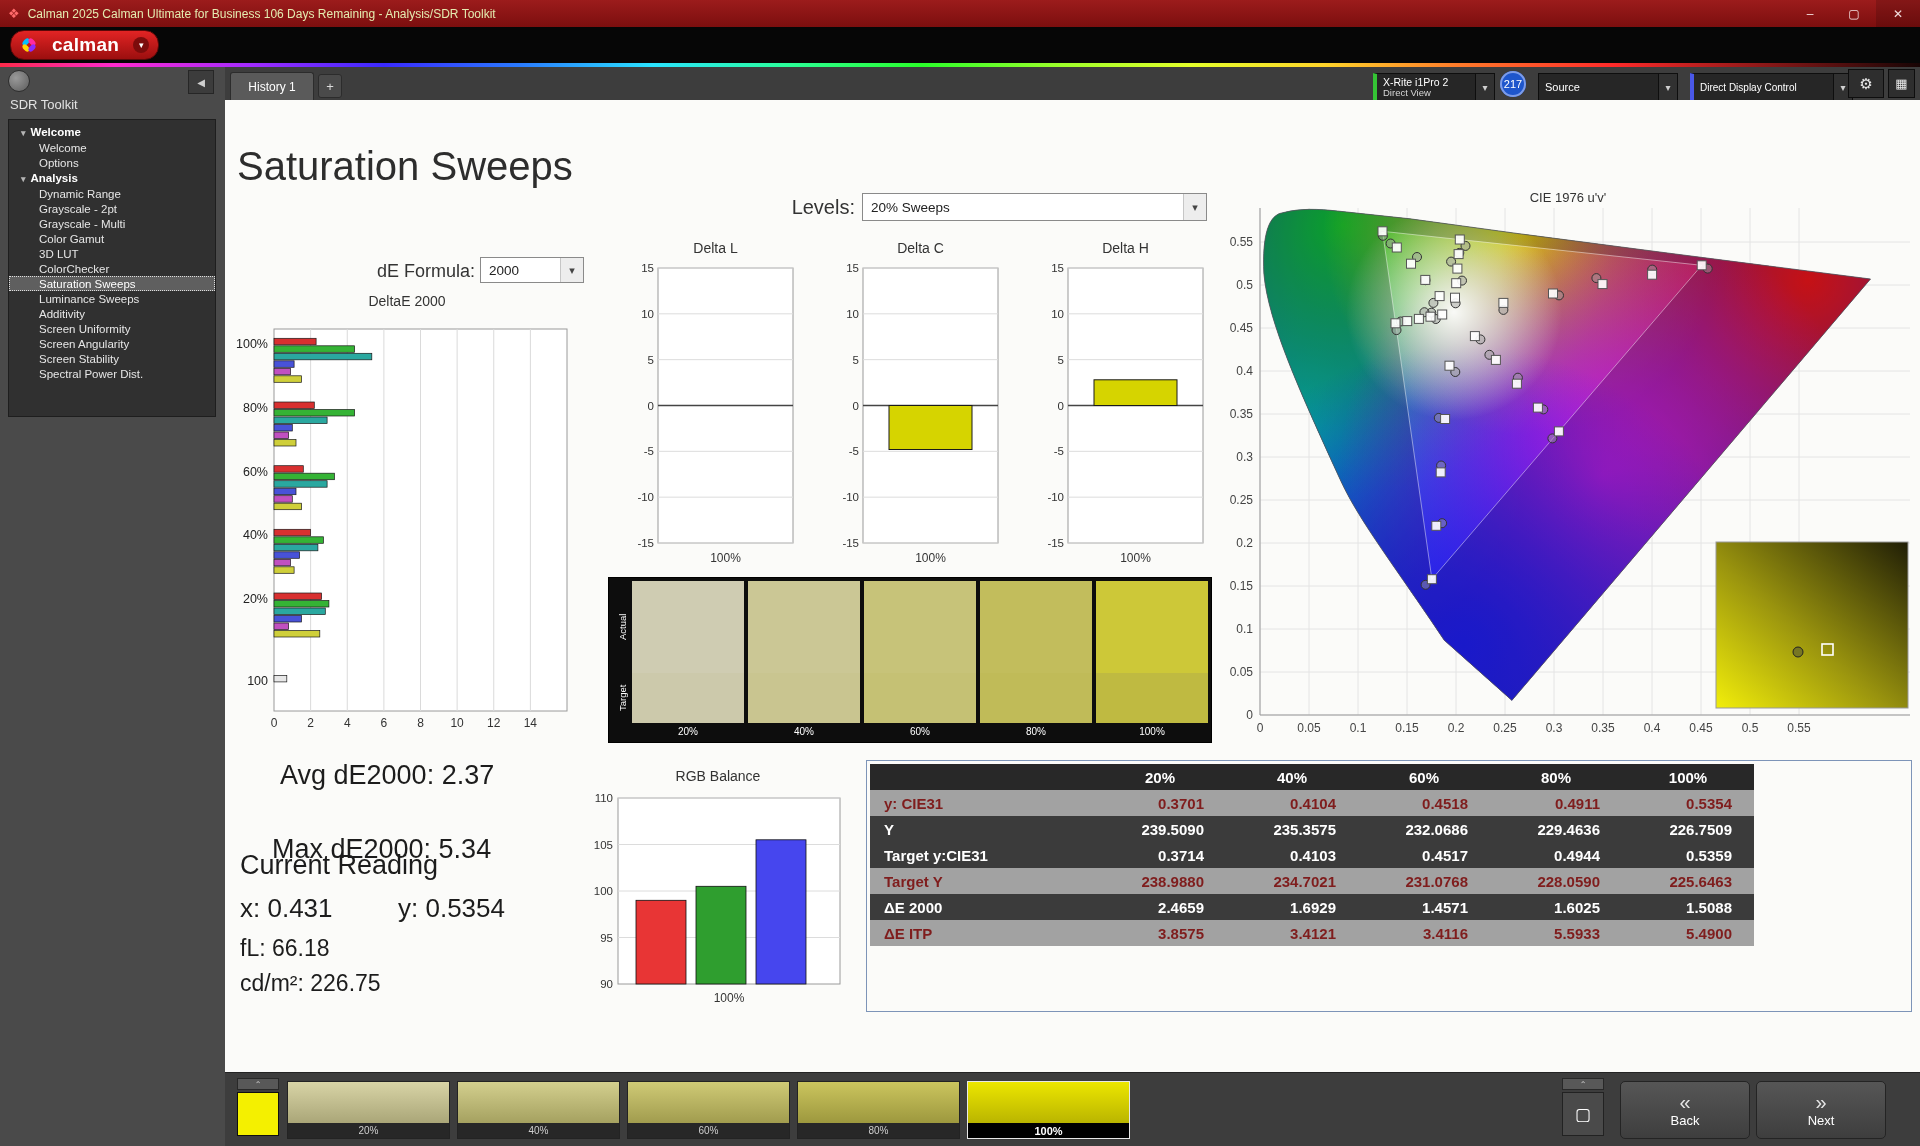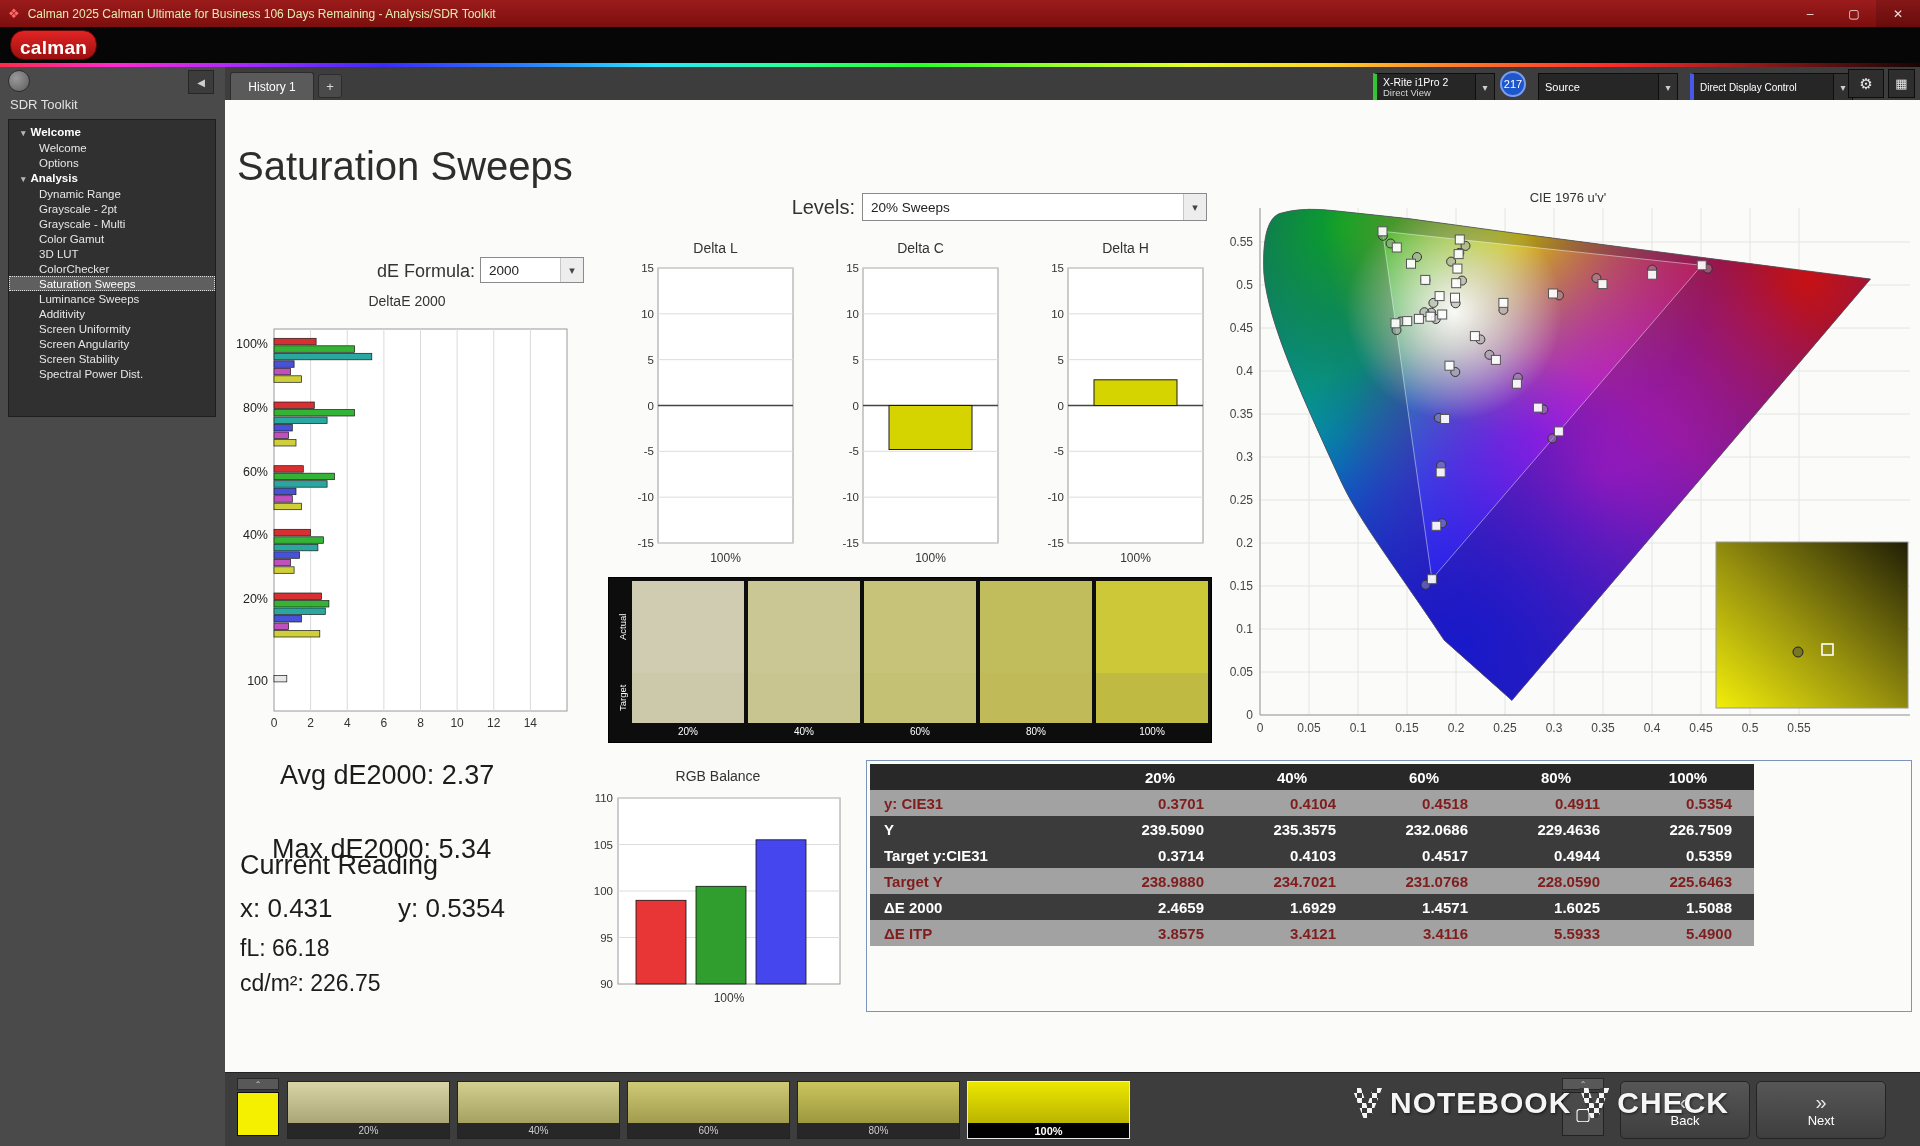--- a/index.html
+++ b/index.html
@@ -13,22 +13,22 @@
             background:linear-gradient(180deg,#9c1c1c,#7c0e0e);display:flex;align-items:center;}
   .tb-icon{margin:0 8px 0 8px;color:#ff6a6a;font-size:13px;}
   .tb-title{color:#e4ebb0;font-size:12px;}
   .tb-btns{margin-left:auto;display:flex;}
   .win-btn{width:44px;height:27px;display:flex;align-items:center;justify-content:center;
            color:#f3dede;font-size:12px;cursor:default;}
   .win-btn.close{background:rgba(0,0,0,0.15);}
 
   
   .logobar{position:absolute;left:0;top:27px;width:100%;height:36px;background:#060606;display:flex;align-items:center;}
-  .logo-pill{margin-left:10px;height:28px;border-radius:14px;padding:0 9px;display:flex;align-items:center;gap:6px;
-             background:linear-gradient(180deg,#e22424,#9c0f0f);border:1px solid #5a0808;flex-direction:column;}
+  .logo-pill{margin-left:10px;height:28px;border-radius:14px;padding:0 9px;display:flex;align-items:center;gap:14px;
+             background:linear-gradient(180deg,#e22424,#9c0f0f);border:1px solid #5a0808;}
   .logo-word{color:#fff;font-weight:bold;font-size:19px;letter-spacing:.3px;}
   .logo-dd{width:16px;height:16px;border-radius:50%;background:#7c0c0c;color:#fff;font-size:9px;
            display:flex;align-items:center;justify-content:center;}
   .rainbow{position:absolute;left:0;top:63px;width:100%;height:4px;
     background:linear-gradient(90deg,#ff2a4a 0%,#ff2ad0 6%,#a32aff 13%,#3a2aff 20%,#2a7aff 27%,#2ae4ff 34%,
       #2aff9a 41%,#2aff2a 48%,#9aff2a 55%,#e4ff2a 62%,#ffd42a 69%,#ff7a2a 76%,#ff2a2a 84%,#7a1515 93%,#170404 100%);}
 
   
   .sidebar{position:absolute;left:0;top:67px;width:225px;height:1079px;background:#4a4a4a;}
   .side-circle{position:absolute;left:8px;top:3px;width:20px;height:20px;border-radius:50%;
@@ -719,20 +719,14 @@
     <div class="nav-btn" id="back-btn">
       <span class="nav-chev">«</span>
       <span class="nav-label">Back</span>
     </div>
     <div class="nav-btn" id="next-btn">
       <span class="nav-chev">»</span>
       <span class="nav-label">Next</span>
     </div>
   </div>
 
-  <div class="watermark">
-    <span class="wm-icon"></span>
-    <span class="wm-text">NOTEBOOK</span>
-    <span class="wm-icon"></span>
-    <span class="wm-text">CHECK</span>
-  </div>
 
 </div>
 
 </body></html>

